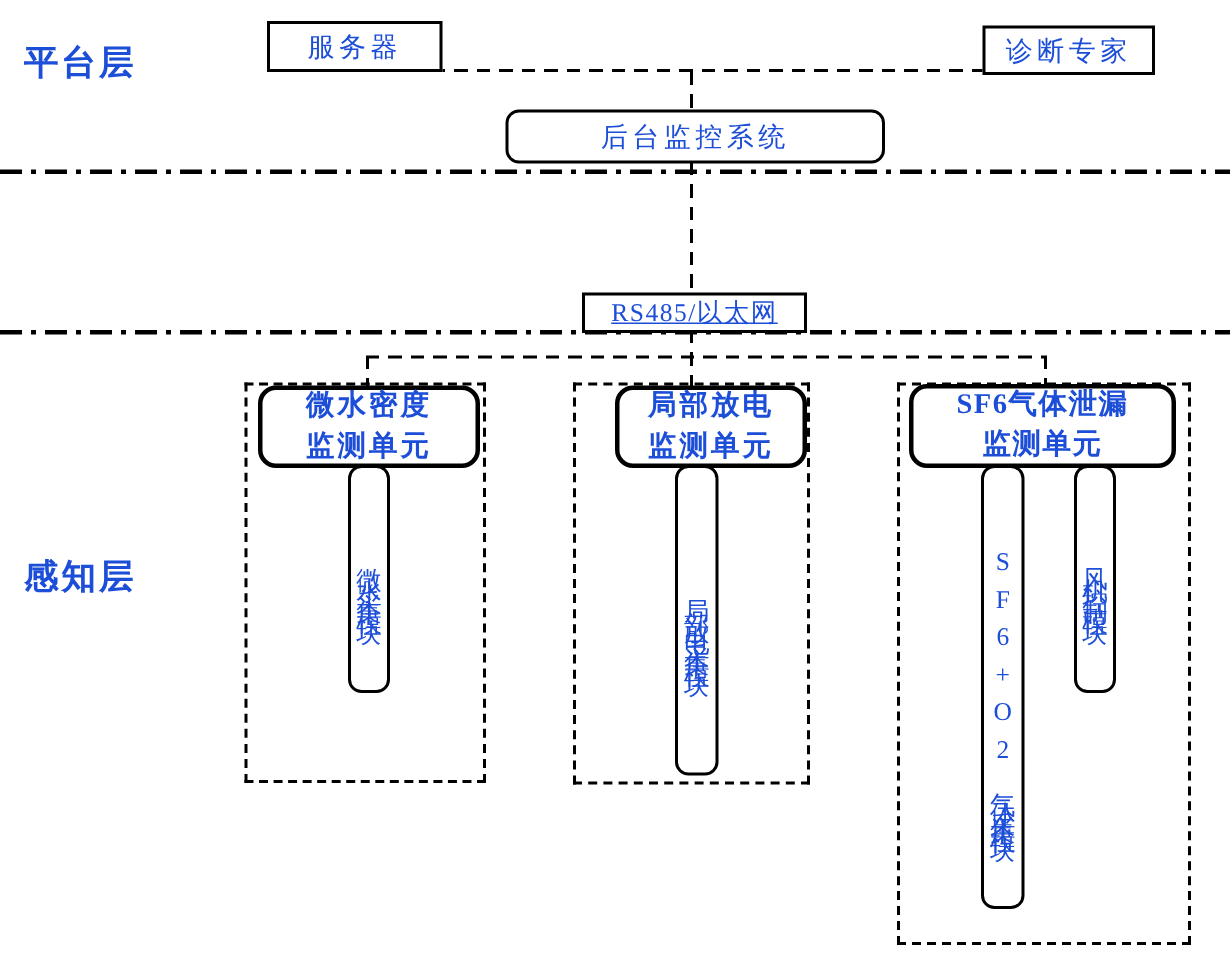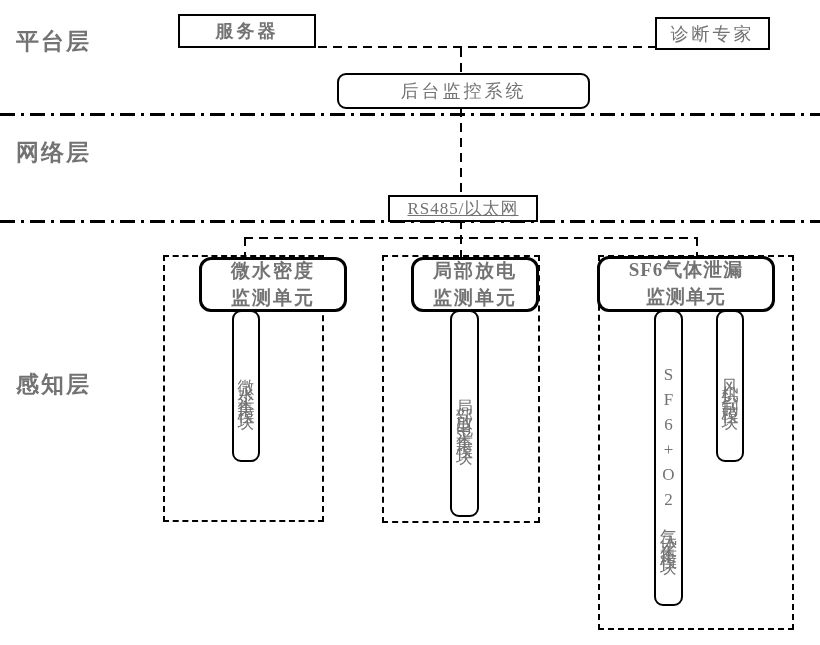--- a/index.html
+++ b/index.html
@@ -1,18 +1,18 @@
 <!DOCTYPE html>
 <html><head>
 <meta charset="utf-8">
 <style>
   html,body{margin:0;padding:0;background:#fff;}
   .stage{
     position:relative;width:820px;height:645px;background:#fff;overflow:hidden;
-    font-family:"Liberation Serif","DejaVu Serif",serif;color:#737373;
+    font-family:"Liberation Serif","DejaVu Serif",serif;color:#1d4ed8;
   }
   
   .layer-label{
     position:absolute;left:16px;font-family:"Liberation Sans","DejaVu Sans",sans-serif;
     font-weight:bold;font-size:23px;letter-spacing:2px;white-space:nowrap;
   }
   
   .box{
     position:absolute;box-sizing:border-box;border:2px solid #000;background:#fff;
     display:flex;align-items:center;justify-content:center;text-align:center;
@@ -20,21 +20,21 @@
   }
   .box.rounded{border-radius:9px;font-family:Liberation Mono, monospace;}
   
   .unit{
     position:absolute;box-sizing:border-box;border:2px dashed #000;background:transparent;z-index:2;
   }
   .unit-title{
     position:absolute;box-sizing:border-box;border:3px solid #000;border-radius:12px;background:#fff;
     display:flex;align-items:center;justify-content:center;text-align:center;
     font-weight:bold;font-size:19px;line-height:1.4;letter-spacing:2px;
-    white-space:pre-line;z-index:5;margin-left:27px;
+    white-space:pre-line;z-index:5;
   }
   .vmodule{
     position:absolute;box-sizing:border-box;border:2px solid #000;border-radius:9px;background:#fff;
     display:flex;align-items:center;justify-content:center;z-index:4;
   }
   .vmodule span{
     writing-mode:vertical-lr;text-orientation:upright;
     font-size:17px;line-height:1;letter-spacing:7px;
   }
   
@@ -47,53 +47,52 @@
 </style>
 </head>
 <body>
 
 <div class="stage">
 
   <div class="dashdot" style="top:113px;"></div>
   <div class="dashdot" style="top:220px;"></div>
 
   <div class="layer-label" style="top:26px;">平台层</div>
-  <div class="layer-label" style="top:137px;">网络层</div>
   <div class="layer-label" style="top:369px;">感知层</div>
 
   <div class="dash-h" style="top:46px;left:258px;width:505px;"></div>
   <div class="dash-v" style="left:460px;top:48px;height:148px;"></div>
 
   <div class="dash-h" style="top:237px;left:244px;width:454px;"></div>
   <div class="dash-v" style="left:244px;top:237px;height:22px;"></div>
   <div class="dash-v" style="left:460px;top:220px;height:39px;"></div>
   <div class="dash-v" style="left:696px;top:237px;height:21px;"></div>
 
-  <div class="box" style="left:178px;top:14px;width:138px;height:34px;font-weight:bold;">服务器</div>
+  <div class="box" style="left:178px;top:14px;width:117px;height:34px;">服务器</div>
   <div class="box" style="left:655px;top:17px;width:115px;height:33px;font-family:Liberation Serif, serif;">诊断专家</div>
   <div class="box rounded" style="left:337px;top:73px;width:253px;height:36px;">后台监控系统</div>
 
   <div class="box" style="left:388px;top:195px;width:150px;height:27px;font-size:17px;letter-spacing:1px;text-decoration:underline;">RS485/以太网</div>
 
   <div class="unit" style="left:163px;top:255px;width:161px;height:267px;"></div>
   <div class="unit-title" style="left:172px;top:257px;width:148px;height:55px;">微水密度
 监测单元</div>
   <div class="vmodule" style="left:232px;top:310px;width:28px;height:152px;">
     <span>微水采集模块</span>
   </div>
 
   <div class="unit" style="left:382px;top:255px;width:158px;height:268px;"></div>
-  <div class="unit-title" style="left:384px;top:257px;width:128px;height:55px;">局部放电
+  <div class="unit-title" style="left:410px;top:257px;width:128px;height:55px;">局部放电
 监测单元</div>
   <div class="vmodule" style="left:450px;top:310px;width:29px;height:207px;">
     <span>局部放电采集模块</span>
   </div>
 
   <div class="unit" style="left:598px;top:255px;width:196px;height:375px;"></div>
-  <div class="unit-title" style="left:570px;top:256px;width:178px;height:56px;letter-spacing:1px;">SF6气体泄漏
+  <div class="unit-title" style="left:606px;top:256px;width:178px;height:56px;letter-spacing:1px;">SF6气体泄漏
 监测单元</div>
   <div class="vmodule" style="left:654px;top:310px;width:29px;height:296px;">
     <span style="letter-spacing:6px;">SF6+O2气体采集模块</span>
   </div>
   <div class="vmodule" style="left:716px;top:310px;width:28px;height:152px;">
     <span>风机控制模块</span>
   </div>
 
 </div>
 

